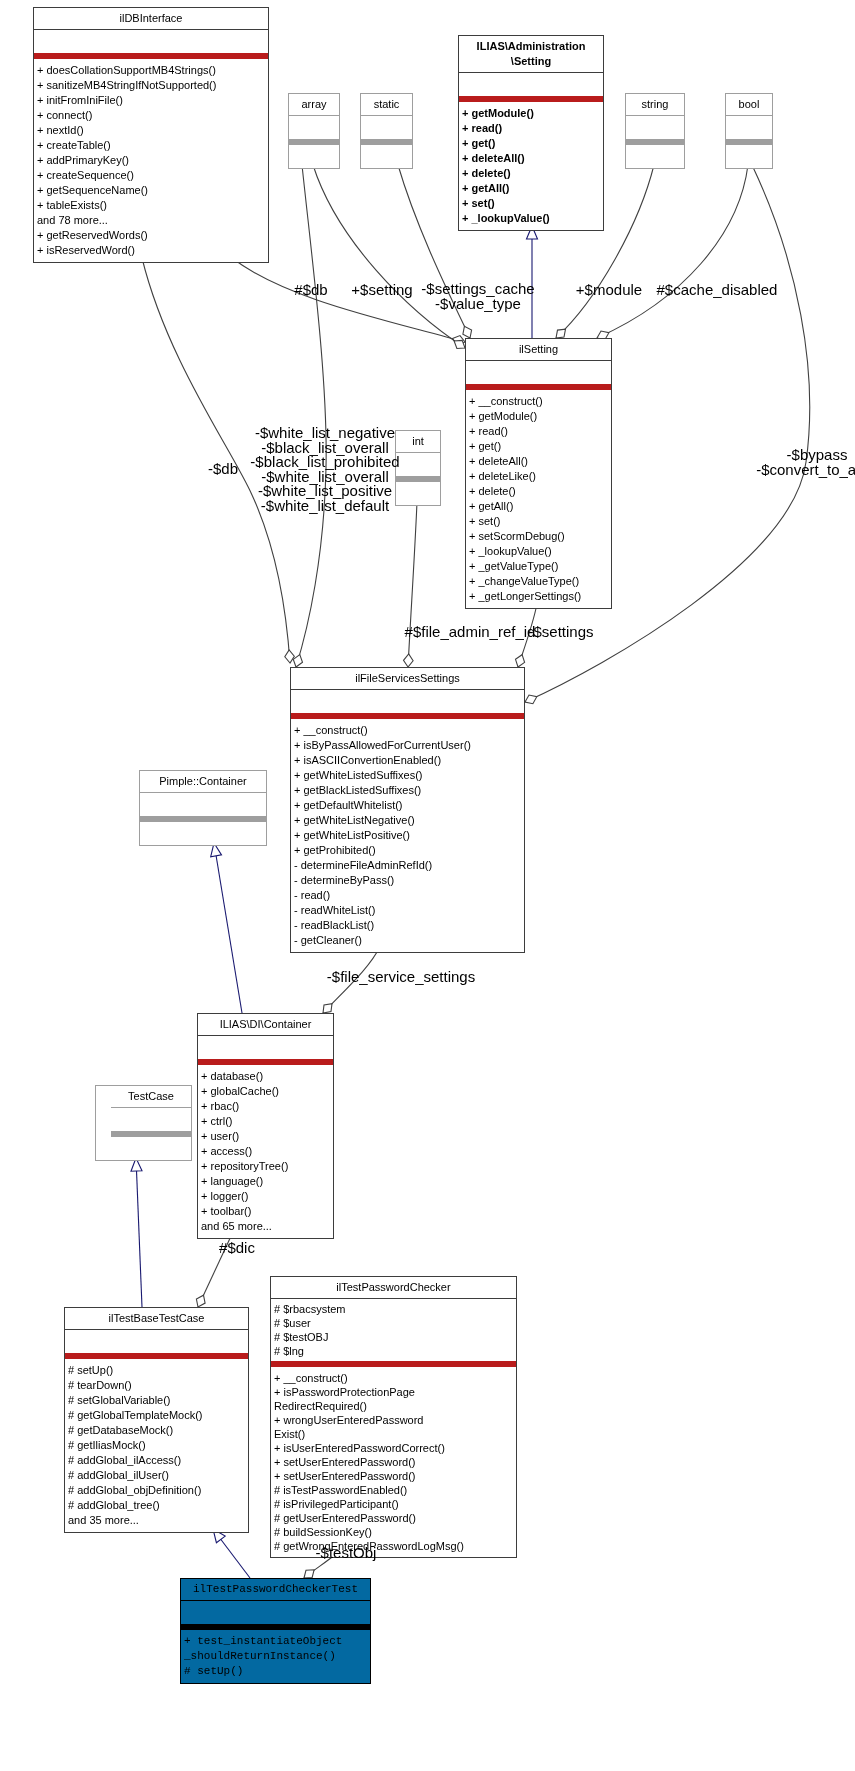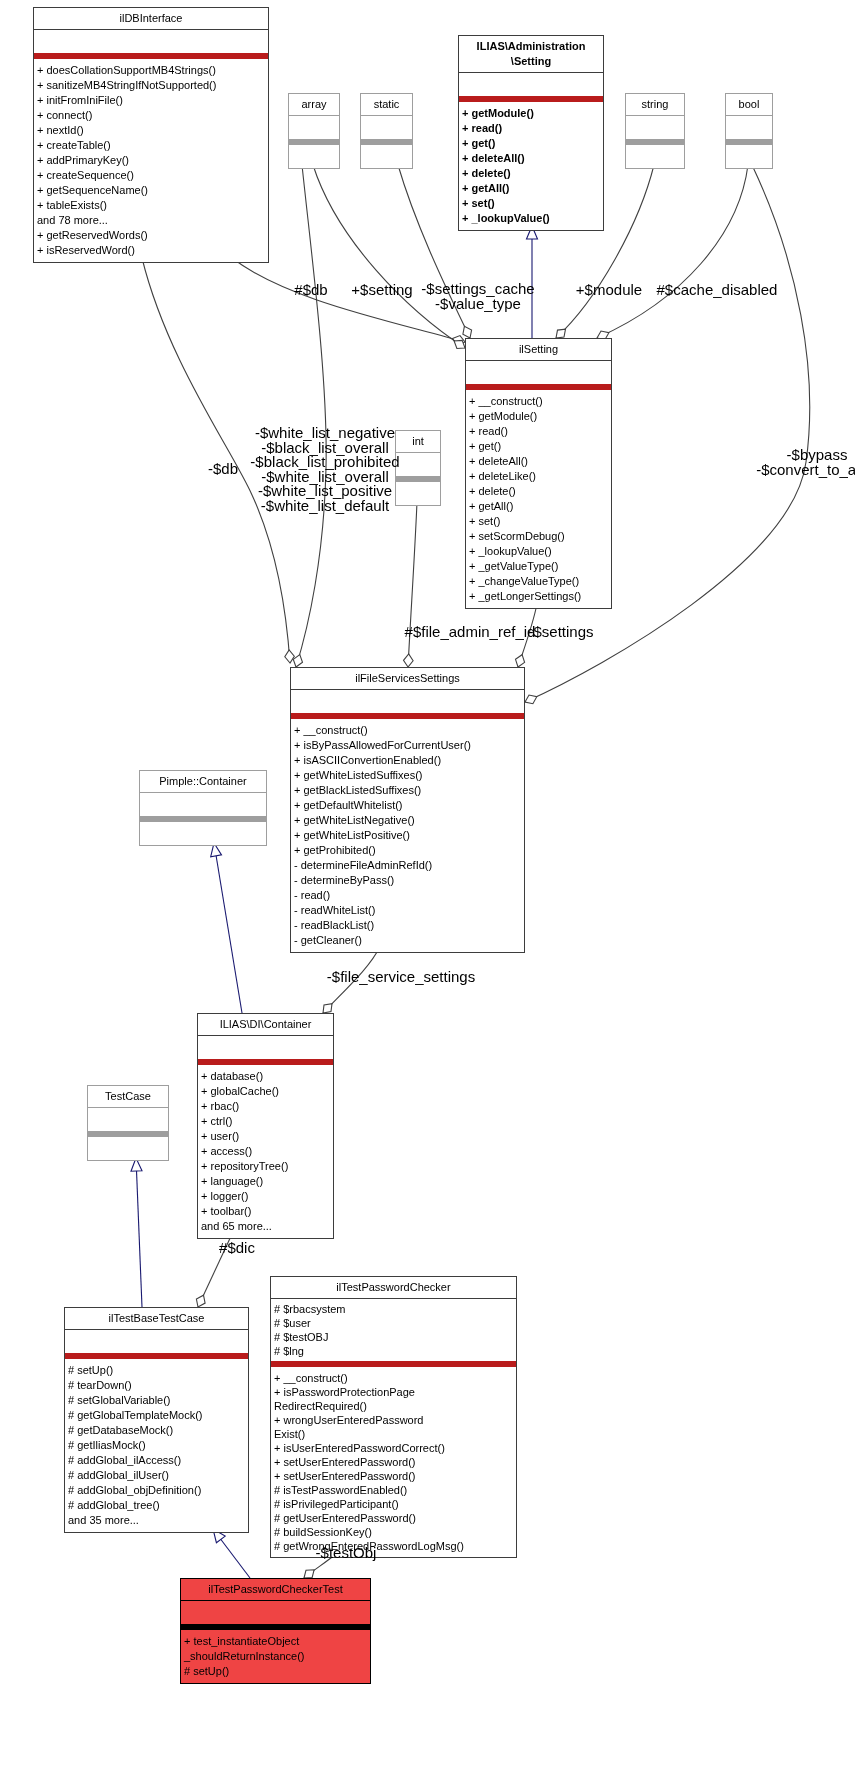--- a/index.html
+++ b/index.html
@@ -1,21 +1,21 @@
 <!DOCTYPE html>
 <html><head>
 <meta charset="utf-8">
 <style>
   html,body{margin:0;padding:0;background:#ffffff;}
   body{width:855px;height:1771px;position:relative;font-family:"Liberation Sans",sans-serif;color:#000;}
   #diagram-root{position:absolute;left:0;top:0;width:855px;height:1771px;margin-left:27px;}
   #edge-layer{position:absolute;left:0;top:0;z-index:0;}
   .uml-class{position:absolute;background:#fff;border:1px solid #3d3d3d;font-size:11px;z-index:1;}
   .uml-class.stub{border-color:#9e9e9e;}
-  .uml-class.focus{background:#ef4444;border-color:#000;}
+  .uml-class.focus{background:#0369a1;border-color:#000;font-family:Liberation Mono, monospace;}
   .uml-title{text-align:center;line-height:15px;padding:3px 2px;border-bottom:1px solid #3d3d3d;}
   .stub .uml-title{border-bottom-color:#9e9e9e;}
   .focus .uml-title{border-bottom-color:#000;}
   .uml-attrs{min-height:17px;padding:3px;line-height:15px;border-bottom:6px solid #b91c1c;}
   .stub .uml-attrs{border-bottom-color:#9e9e9e;}
   .focus .uml-attrs{border-bottom-color:#000;}
   .uml-methods{min-height:15px;padding:4px 3px;line-height:15px;}
   .tight .uml-attrs,.tight .uml-methods{line-height:14px;}
   .member{white-space:nowrap;}
   .edge-label{position:absolute;z-index:2;font-size:15px;line-height:14.5px;white-space:pre-line;text-align:center;transform:translate(-50%,-50%);}
@@ -161,21 +161,21 @@
         <div class="member">+ ctrl()</div>
         <div class="member">+ user()</div>
         <div class="member">+ access()</div>
         <div class="member">+ repositoryTree()</div>
         <div class="member">+ language()</div>
         <div class="member">+ logger()</div>
         <div class="member">+ toolbar()</div>
         <div class="member">and 65 more...</div>
       </div>
     </div>
-    <div class="uml-class stub" style="left: 60px; top: 1085px; width: 80px;">
+    <div class="uml-class stub" style="left: 68px; top: 1085px; width: 80px; padding-left: 15px;">
       <div class="uml-title">
         <div>TestCase</div>
       </div>
       <div class="uml-attrs"></div>
       <div class="uml-methods"></div>
     </div>
     <div class="uml-class" style="left: 37px; top: 1307px; width: 183px;">
       <div class="uml-title">
         <div>ilTestBaseTestCase</div>
       </div>

